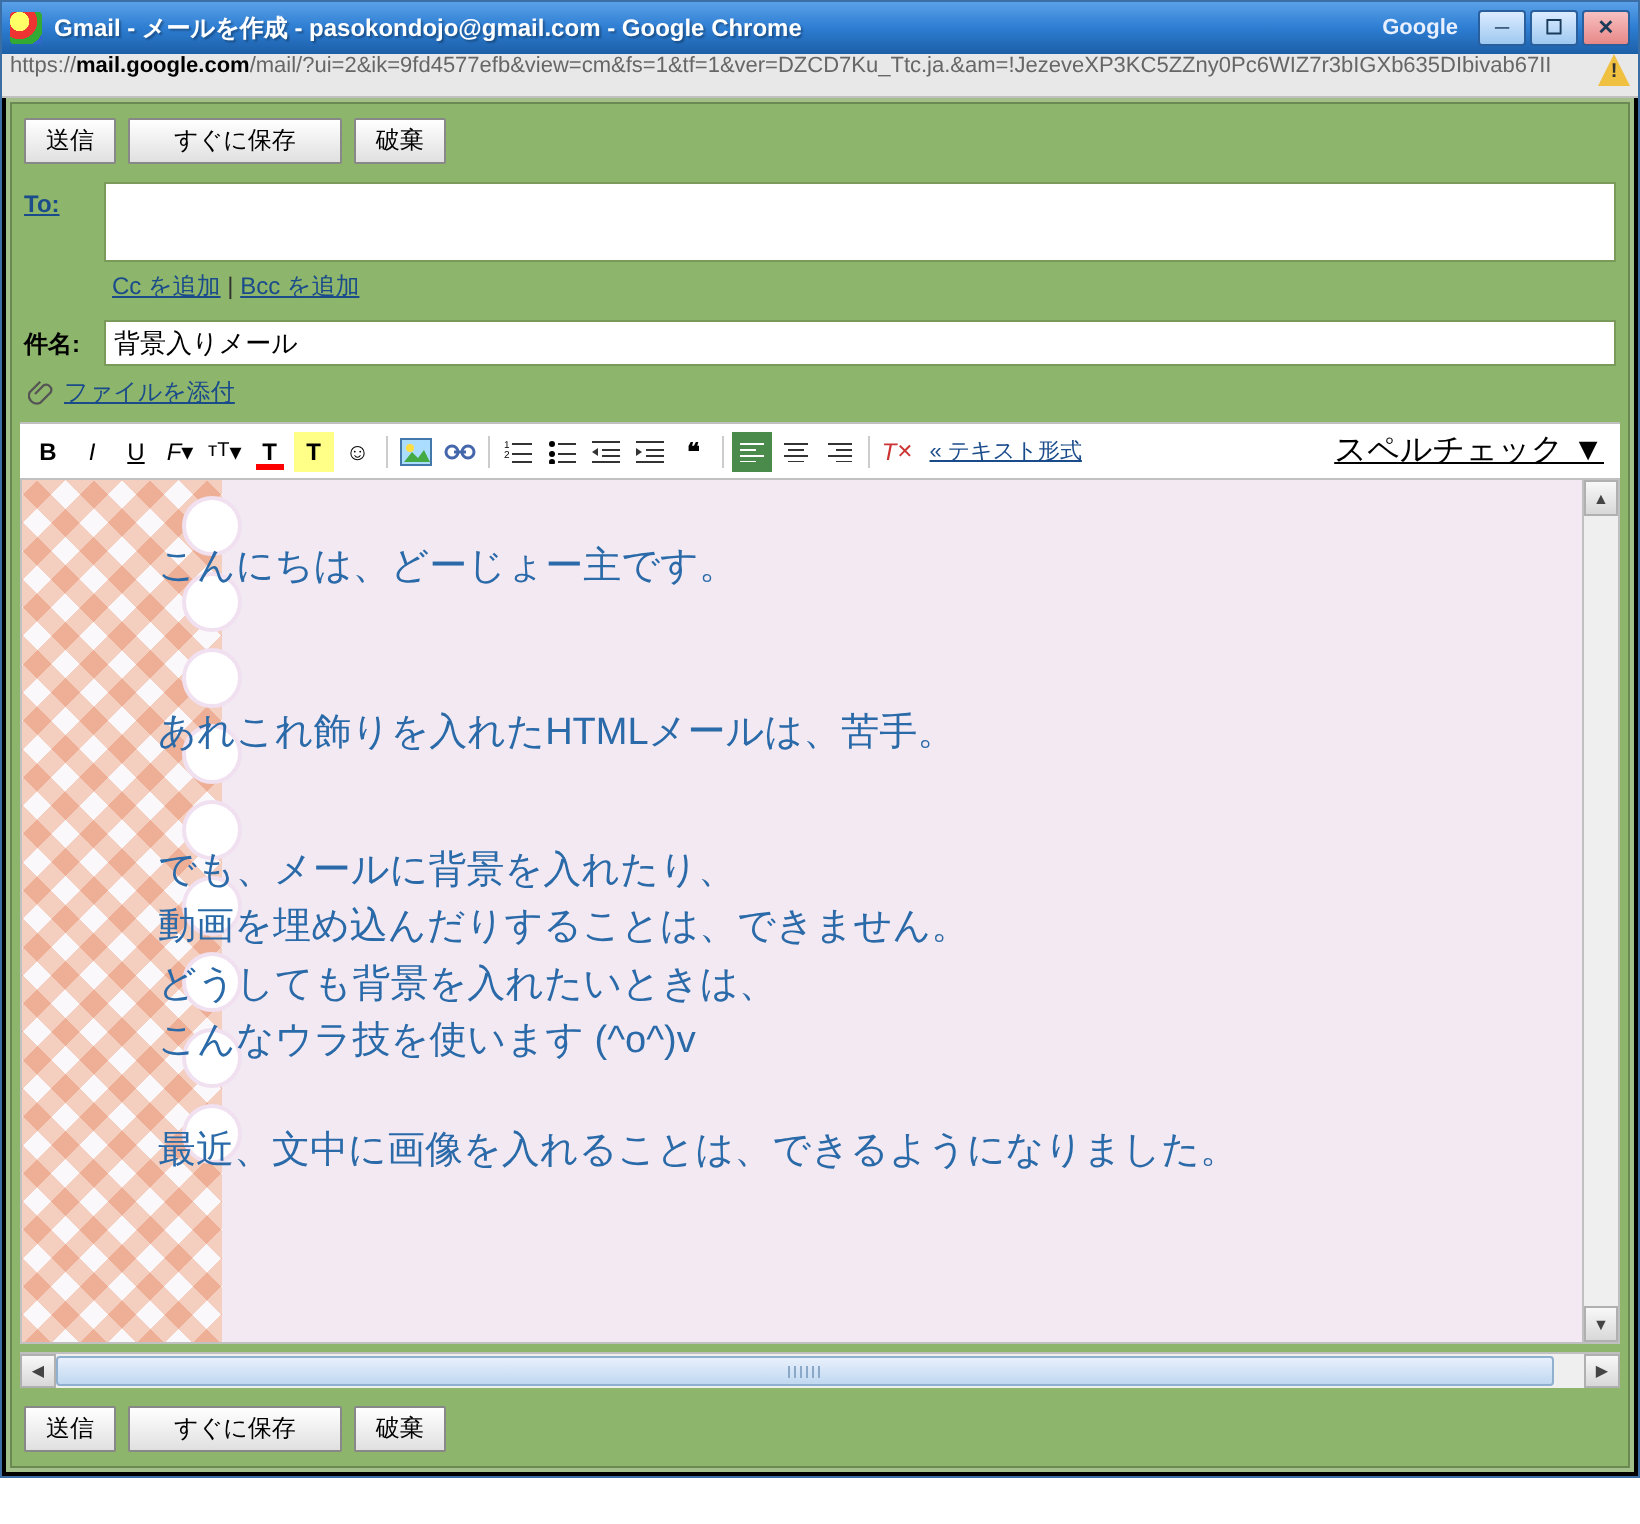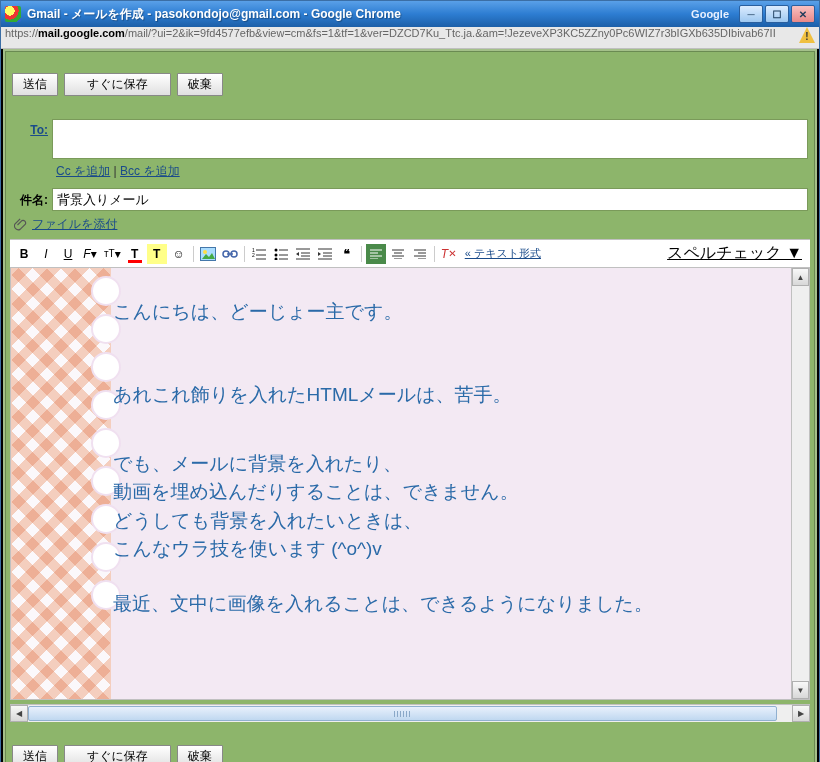--- a/index.html
+++ b/index.html
@@ -16,26 +16,26 @@
 
 .urlbar { height: 22px; background: #e8e8e8; border-bottom: 1px solid #c0c0c0; display: flex; padding: 0 4px; font-size: 11px; color: #666; }
 .urlbar .url { flex: 1; white-space: nowrap; overflow: hidden; }
 .urlbar .url b { color: #000; }
 .urlbar .warn { width: 16px; height: 16px; background: #f0c040; clip-path: polygon(50% 0, 100% 100%, 0 100%); position: relative; }
 .urlbar .warn::after { content: "!"; position: absolute; left: 50%; top: 55%; transform: translate(-50%, -50%); font-weight: bold; font-size: 10px; color: #333; }
 
 .outer-green { background: #a4c08a; padding: 2px; border: 2px solid #000; border-top: none; }
 .green-frame { background: #8db56b; padding: 0; border: 1px solid #6a8a52; }
 
-.btnrow { display: flex; align-items: flex-end; padding: 21px 6px; gap: 6px; background: #8db56b; }
+.btnrow { display: flex; align-items: flex-end; padding: 7px 6px; gap: 6px; background: #8db56b; }
 .btn { background: linear-gradient(to bottom, #fff, #e0e0e0); border: 1px solid #888; padding: 2px 10px; font-size: 12px; cursor: pointer; border-radius: 1px; }
 .btn.wide { padding: 2px 22px; }
 
 .fieldrow { display: flex; align-items: flex-start; padding: 2px 6px; }
-.fieldrow .lbl { width: 40px; text-align: right; font-weight: bold; font-size: 12px; padding-top: 4px; padding-right: 4px; }
+.fieldrow .lbl { width: 40px; text-align: left; font-weight: bold; font-size: 12px; padding-top: 4px; padding-right: 4px; }
 .fieldrow .lbl a { color: #1a4b8a; text-decoration: underline; }
 .fieldrow textarea, .fieldrow input[type=text] { flex: 1; border: 1px solid #7a9a5a; padding: 3px 4px; font-size: 13px; font-family: inherit; resize: none; }
 .fieldrow textarea { height: 40px; }
 
 .ccrow { padding: 2px 6px 6px 50px; font-size: 12px; }
 .ccrow a { color: #1a4b8a; text-decoration: underline; cursor: pointer; }
 .ccrow span { color: #333; }
 
 .attachrow { padding: 3px 6px 6px 8px; font-size: 12px; display: flex; align-items: center; gap: 4px; }
 .attachrow a { color: #1a4b8a; text-decoration: underline; cursor: pointer; }
@@ -56,21 +56,21 @@
 
 .pattern { position: absolute; left: 0; top: 0; width: 100px; height: 100%; background-image:
   repeating-linear-gradient(45deg, #f5c4a8 0 10px, #fff 10px 20px),
   repeating-linear-gradient(-45deg, #f5c4a8 0 10px, #fff 10px 20px);
   background-blend-mode: multiply;
   opacity: 0.7;
 }
 .lace { position: absolute; left: 80px; top: 0; width: 40px; height: 100%; }
 .lace .bump { width: 30px; height: 30px; border-radius: 50%; background: #fff; margin: 8px 0 8px 0; border: 2px solid #f0e0f0; }
 
-.mailtext { position: relative; margin-left: 102px; padding: 30px 20px 10px 0; color: #2a6aa8; font-size: 19px; line-height: 1.5; font-family: "MS PGothic", sans-serif; }
+.mailtext { position: relative; margin-left: 68px; padding: 30px 20px 10px 0; color: #2a6aa8; font-size: 19px; line-height: 1.5; font-family: "MS PGothic", sans-serif; }
 .mailtext p { margin-bottom: 26px; }
 
 .hscroll { height: 18px; background: #e8e8e8; border-top: 1px solid #c0c0c0; display: flex; margin: 0 4px 2px 4px; }
 .hscroll .arrow { width: 18px; background: linear-gradient(to bottom, #f8f8f8, #d8d8d8); border: 1px solid #b0b0b0; display: flex; align-items: center; justify-content: center; font-size: 8px; color: #444; cursor: pointer; }
 .hscroll .track { flex: 1; background: #efefef; position: relative; }
 .hscroll .thumb { position: absolute; left: 0; top: 1px; bottom: 1px; width: 98%; background: linear-gradient(to bottom, #e8f0fc, #c0d8f0); border: 1px solid #90b0d0; border-radius: 2px; }
 .hscroll .grip { position: absolute; left: 50%; top: 50%; transform: translate(-50%, -50%); width: 16px; height: 6px; background: repeating-linear-gradient(90deg, #8aa8c8 0 1px, transparent 1px 3px); }
 
 svg { display: block; }
 </style>

